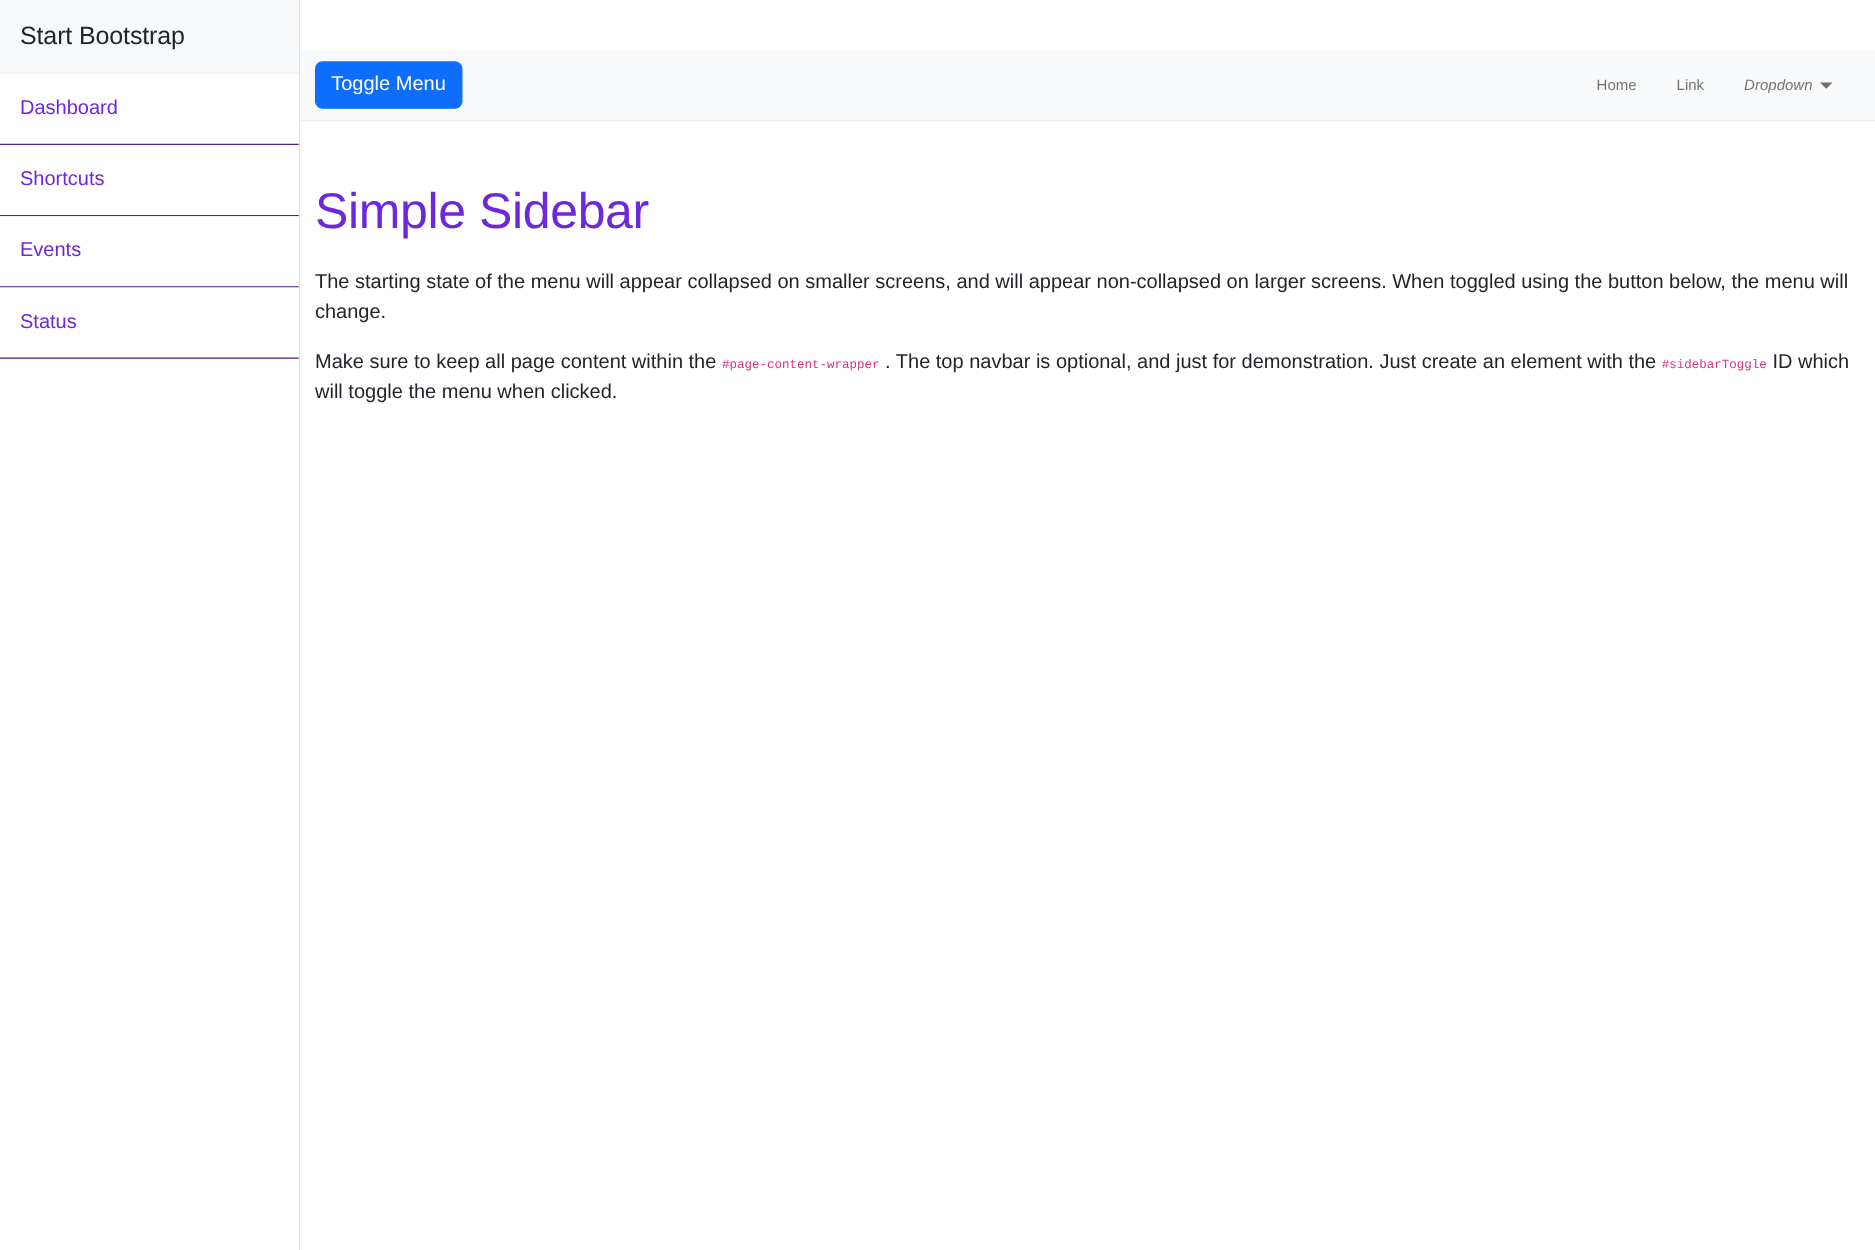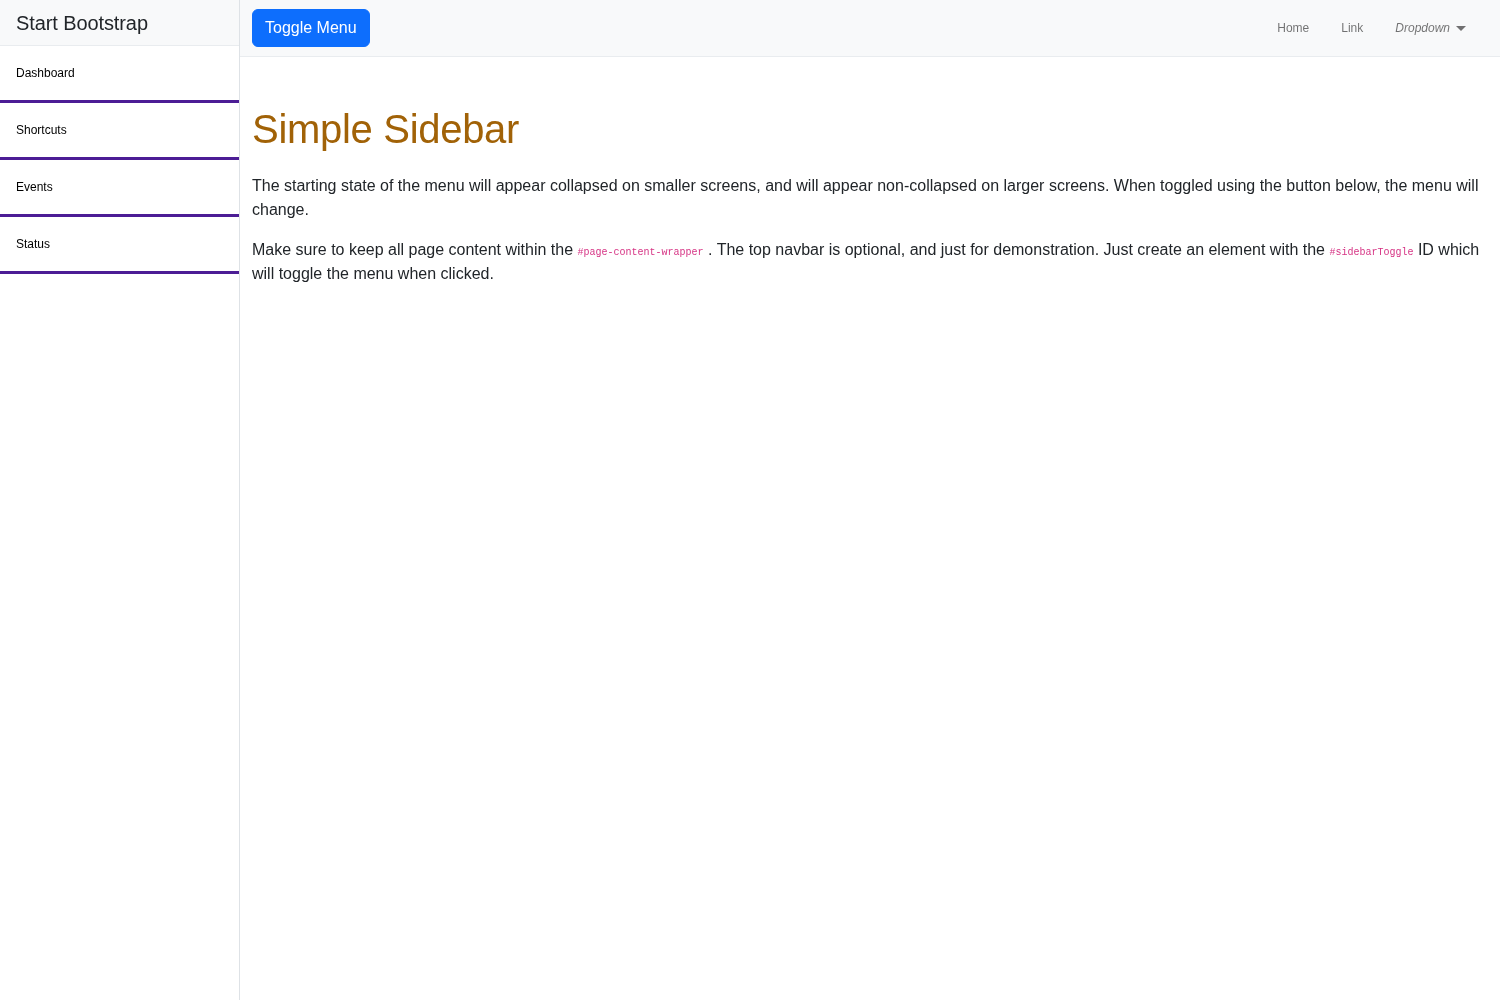--- a/index.html
+++ b/index.html
@@ -30,44 +30,44 @@
   .sidebar {
     width: 240px;
     min-width: 240px;
     height: 1000px;
     background: #ffffff;
     border-right: 1px solid #dee2e6;
     display: flex;
     flex-direction: column;
   }
   .sidebar-heading {
-    height: 46px;
+    height: 59px;
     background: #f8f9fa;
     border-bottom: 1px solid #e9ecef;
     padding: 0 16px;
     display: flex;
     align-items: center;
     font-size: 20px;
     font-weight: 400;
     color: #212529;
     letter-spacing: -0.1px;
   }
   .list-group {
     display: flex;
     flex-direction: column;
   }
   .list-group-item {
     height: 57px;
     display: flex;
     align-items: center;
     padding: 0 16px;
     background: #ffffff;
-    border-bottom: 3px solid #4c1d95;
-    color: #000000;
-    font-size: 12px;
+    border-bottom: 1px solid #4c1d95;
+    color: #6d28d9;
+    font-size: 16px;
     text-decoration: none;
     cursor: pointer;
   }
 
   
   .page-content-wrapper {
     flex: 1;
     min-width: 0;
     display: flex;
     flex-direction: column;
@@ -75,20 +75,21 @@
   }
 
   .navbar {
     height: 57px;
     min-height: 57px;
     background: #f8f9fa;
     border-bottom: 1px solid #e9ecef;
     display: flex;
     align-items: center;
     padding: 0 12px 0 12px;
+    margin-top: 40px;
   }
   .btn-primary {
     background: #0d6efd;
     border: 1px solid #0d6efd;
     color: #ffffff;
     font-family: "Liberation Sans", sans-serif;
     font-size: 16px;
     line-height: 1.5;
     padding: 6px 12px;
     border-radius: 6px;
@@ -126,21 +127,21 @@
   }
 
   .container-fluid {
     padding: 48px 20px 20px 12px;
   }
   .page-title {
     font-size: 40px;
     font-weight: 400;
     line-height: 1.2;
     margin: 0 0 21px 0;
-    color: #a16207;
+    color: #6d28d9;
     letter-spacing: -0.3px;
   }
   p.body-text {
     margin: 5px 0 16px 0;
     font-size: 16px;
     line-height: 1.5;
     color: #212529;
     max-width: 1232px;
   }
   p.body-text:last-child { margin-bottom: 0; }

